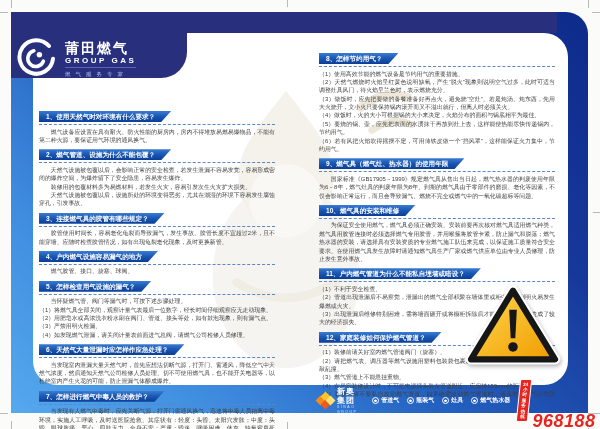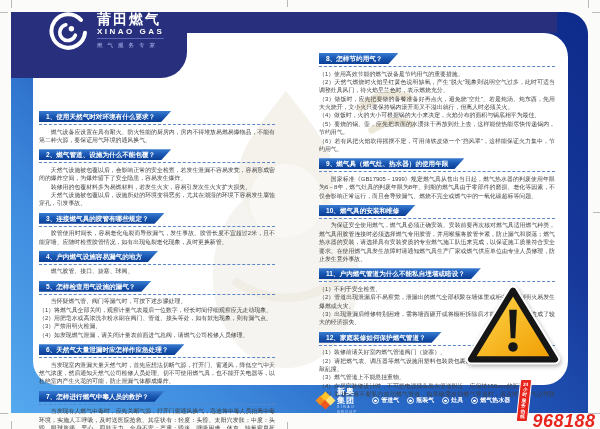--- a/index.html
+++ b/index.html
@@ -9,21 +9,21 @@
   
   .mark{position:absolute;background:#b9b9b9;}
 
   
   .poster{position:absolute;left:11px;top:12px;width:577px;height:401px;
     background:linear-gradient(225deg,#0d2b8a 0%,#17389b 28%,#2360bf 55%,#3f8cdf 78%,#55a9ee 100%);
     border-top-right-radius:22px;}
 
   .top-band{position:absolute;left:0;top:0;width:546px;height:21px;background:#28307e;}
   .logo-block{position:absolute;left:0;top:0;width:176px;height:66px;background:#28307e;border-radius:0 0 26px 0;z-index:5;
-    display:flex;align-items:flex-start;padding-left:38px;box-sizing:border-box;}
+    display:flex;align-items:flex-end;padding-left:6px;box-sizing:border-box;}
   .swirl{width:40px;height:40px;margin-right:8px;flex:0 0 auto;}
   .brand-cn{color:#fff;font-size:14px;font-weight:bold;letter-spacing:2px;line-height:15px;}
   .brand-en{color:#fff;font-size:8px;font-weight:bold;letter-spacing:2.5px;line-height:9px;}
   .brand-tag{color:#aebcf0;font-size:5.5px;letter-spacing:5px;line-height:8px;border-top:1px solid #5a66b5;margin-top:2px;padding-top:2px;}
 
   .panel{position:absolute;left:22px;top:21px;width:535px;height:352px;background:#ffffff;
     border-radius:0 24px 24px 24px;z-index:2;}
 
   .watermark{position:absolute;left:105px;top:38px;width:310px;height:310px;opacity:.5;z-index:0;pointer-events:none;}
 
@@ -257,21 +257,21 @@
     </div>
 
     <div class="logo-block">
       <svg class="swirl" viewBox="0 0 50 50">
         <path d="M40 10 A21 21 0 1 0 45 26" fill="none" stroke="#fff" stroke-width="5" stroke-linecap="round"></path>
         <path d="M21 16 a10 10 0 1 0 12 13" fill="none" stroke="#fff" stroke-width="4.5" stroke-linecap="round"></path>
         <circle cx="28" cy="21" r="3.4" fill="#fff"></circle>
       </svg>
       <div>
         <div class="brand-cn">莆田燃气</div>
-        <div class="brand-en">XINAO GAS</div>
+        <div class="brand-en">GROUP GAS</div>
         <div class="brand-tag">燃气服务专家</div>
       </div>
     </div>
 
     <div class="footer">
       <div class="grp">
         <div class="diamonds">
           <div class="dm dm1"></div>
             <div class="dm dm2"></div>
             <div class="dm dm3"></div>

